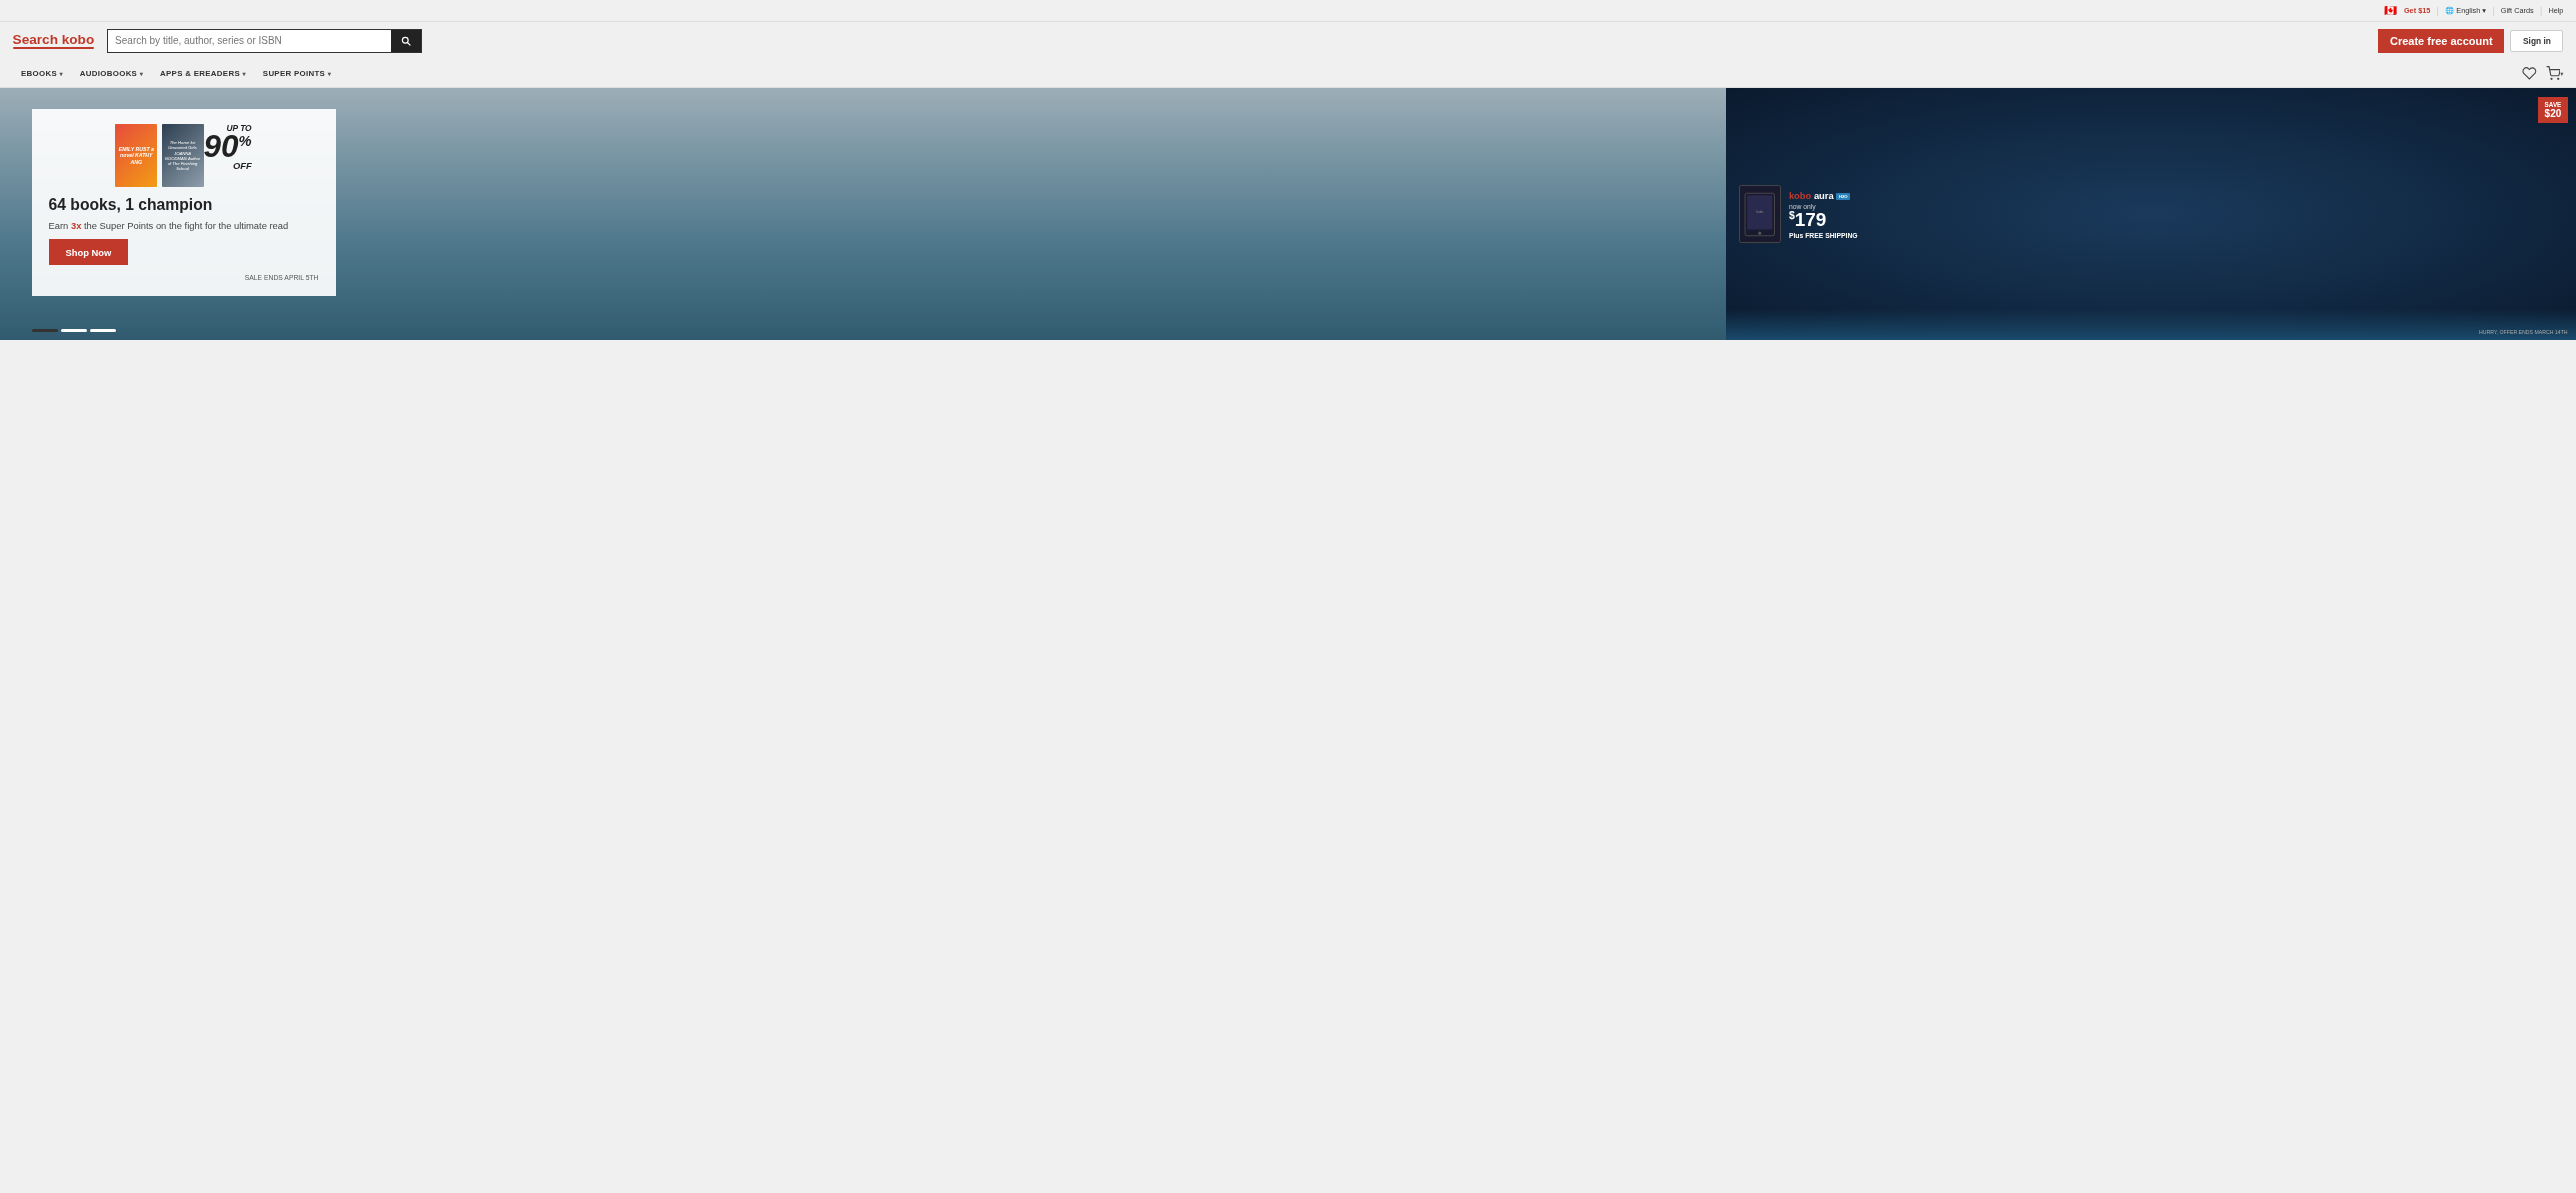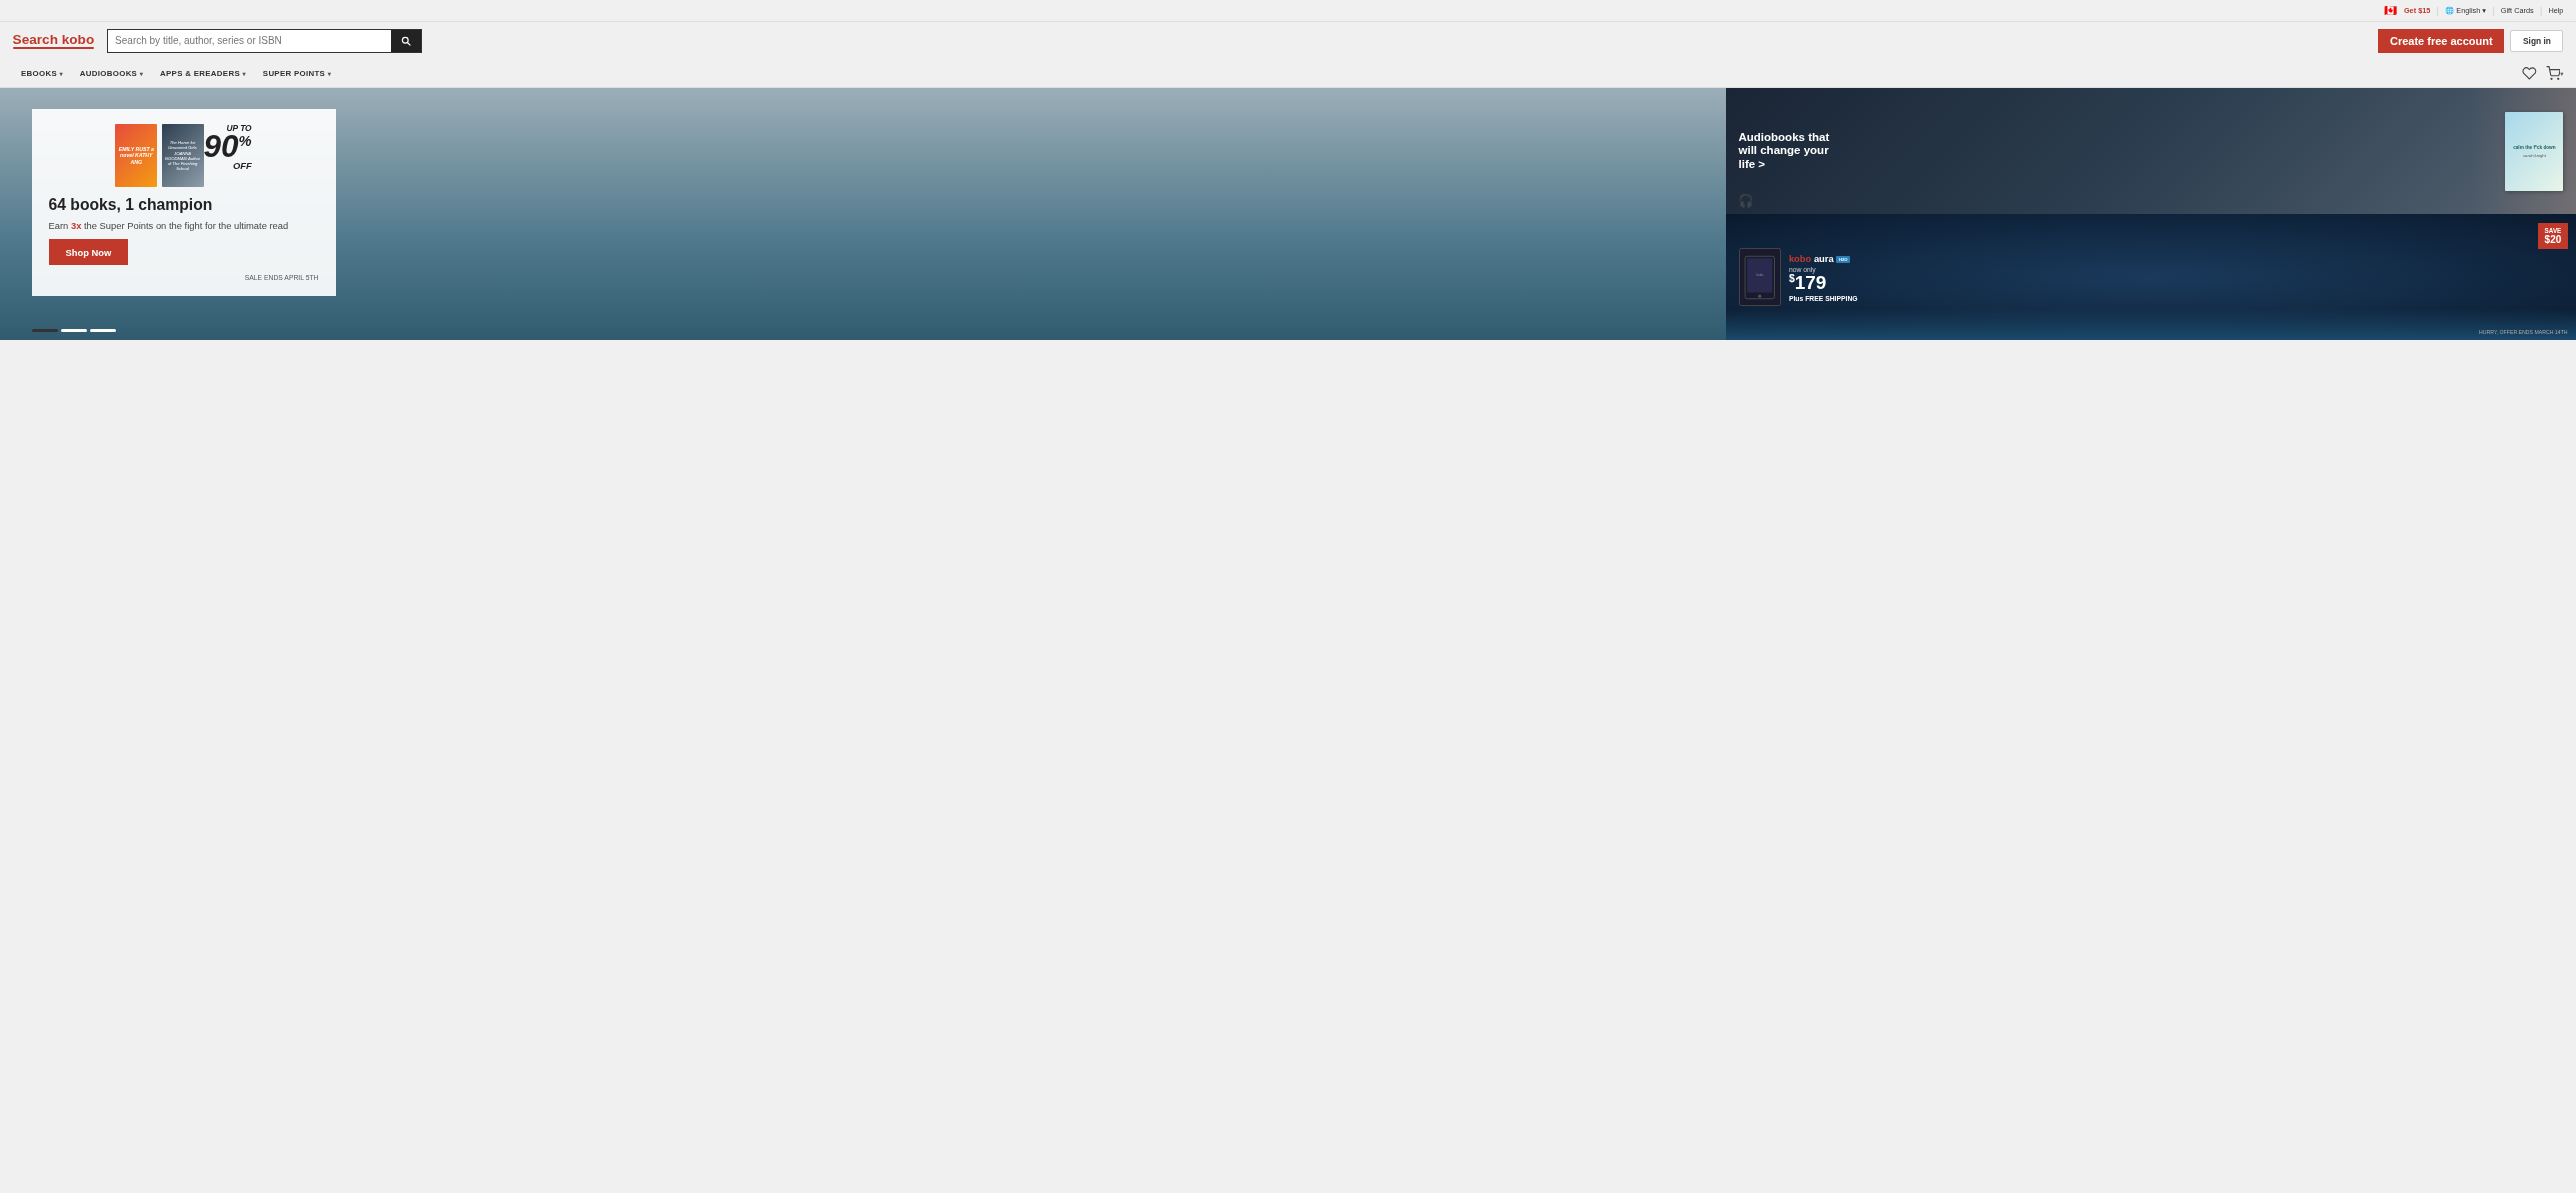--- a/index.html
+++ b/index.html
@@ -396,31 +396,20 @@
 
     <div class="hero-indicator">
       <div class="indicator-dot active"></div>
       <div class="indicator-dot"></div>
       <div class="indicator-dot"></div>
     </div>
   </div>
 
   <div class="hero-right">
 
-    <div class="hero-panel-top">
-      <div style="position:absolute;inset:0;background:linear-gradient(135deg,#1a2535,#2c3e50,#556270);z-index:0;"></div>
-
-      <div style="position:absolute;right:0;top:0;bottom:0;width:105px;background:linear-gradient(to left,rgba(180,140,120,0.3),transparent);z-index:1;"></div>
-      <div class="panel-text-top">Audiobooks that will change your life &gt;</div>
-      <div class="panel-headphone">🎧</div>
-      <div class="panel-book-img" style="margin-left:auto;z-index:2;">
-        <div style="font-size:4.7px;font-weight:bold;color:#1a5f5f;text-align:center;line-height:1.2;">calm the f*ck down</div>
-        <div style="font-size:4.2px;color:#555;text-align:center;margin-top:2.1px;">sarah knight</div>
-      </div>
-    </div>
 
     <div class="hero-panel-bottom">
       <div class="panel-bg-landscape"></div>
       <div class="panel-ocean"></div>
 
       <div class="panel-save-badge">
         <div style="font-size:6.3px;font-weight:bold;">SAVE</div>
         <div class="panel-save-amount">$20</div>
       </div>
 

